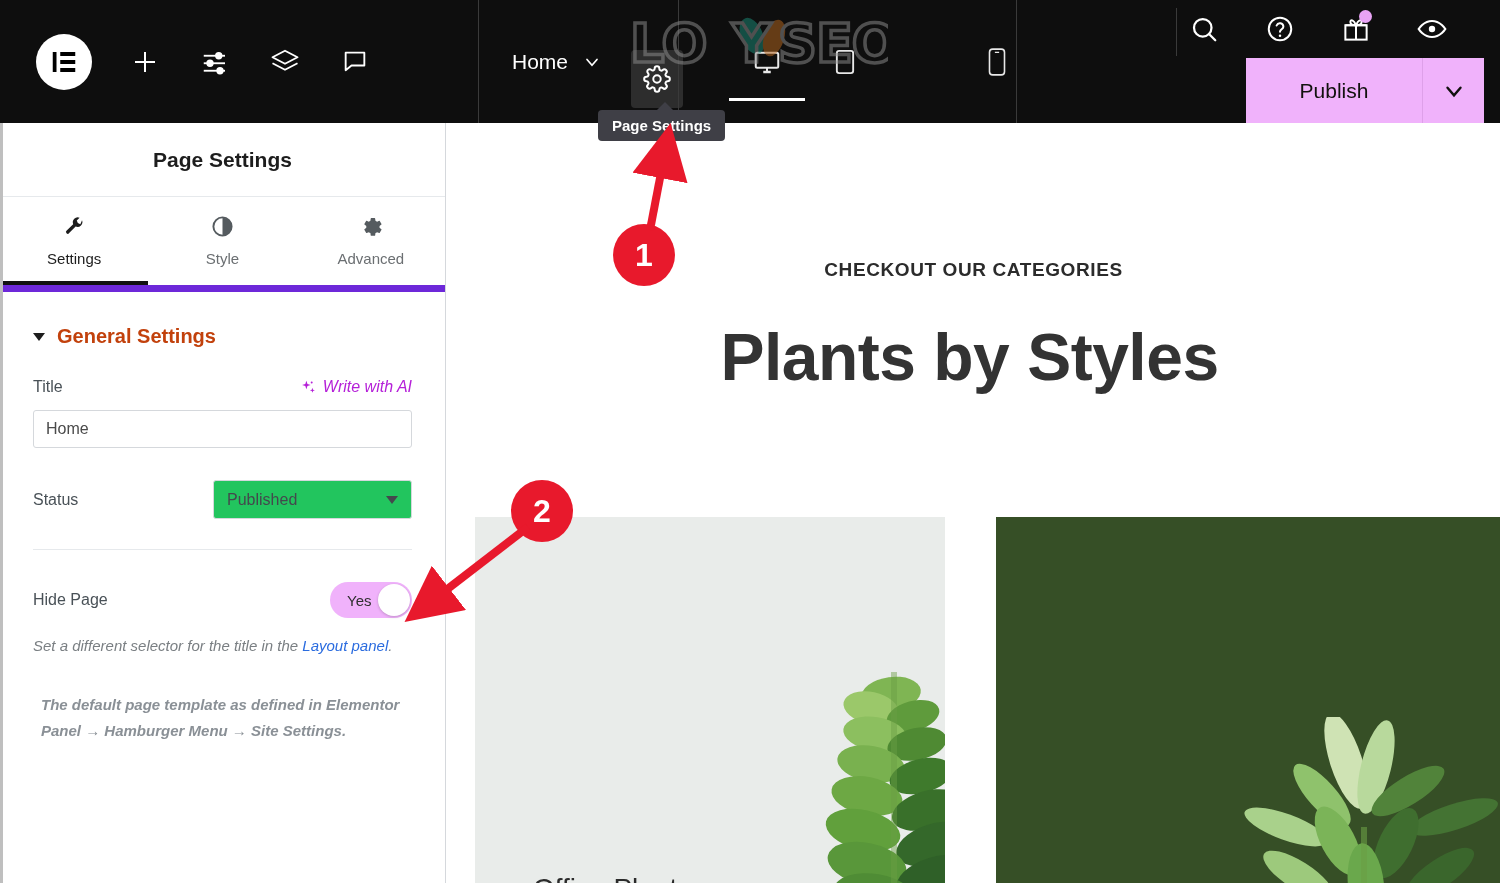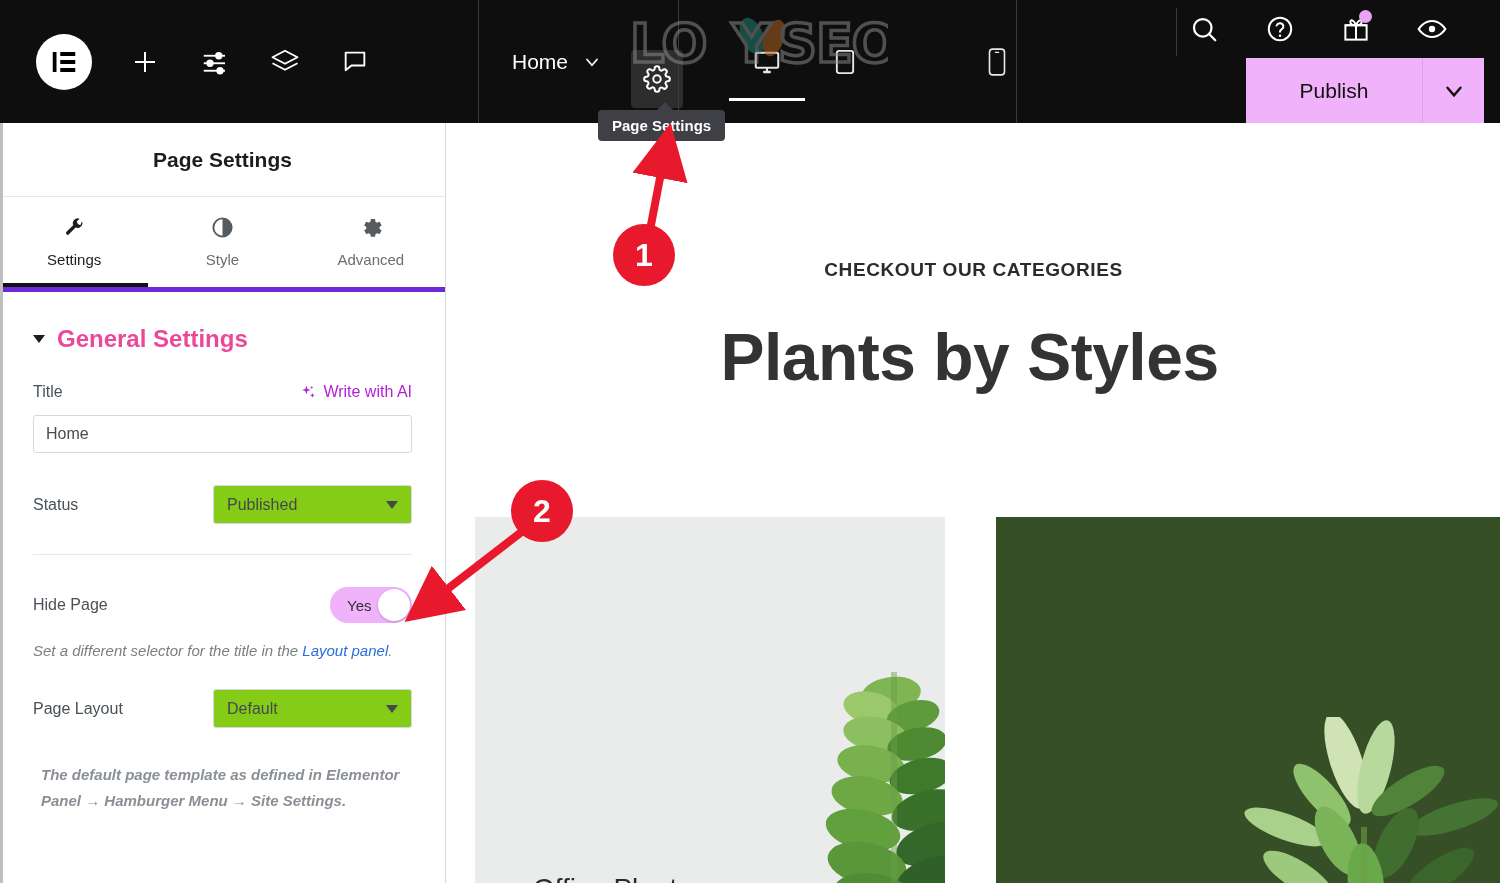--- a/index.html
+++ b/index.html
@@ -174,21 +174,21 @@
     z-index: 12;
   }
   .panel-header {
     height: 74px;
     display: flex; align-items: center; justify-content: center;
     font-size: 21px; font-weight: bold; color: #1d1d1d;
     border-bottom: 1px solid #e6e9ec;
   }
   .panel-tabs {
     display: flex; height: 95px;
-    border-bottom: 5px solid #6d28d9;
+    border-bottom: 7px solid #6d28d9;
   }
   .ptab {
     flex: 1;
     display: flex; flex-direction: column;
     align-items: center; justify-content: center;
     gap: 13px;
     position: relative;
     color: #6b6f72;
     font-size: 15px;
   }
@@ -197,39 +197,39 @@
     content: ''; position: absolute;
     bottom: 0; left: 0; right: 0;
     height: 4px; background: #111111;
   }
   .ptab .tico { height: 22px; display: flex; align-items: center; }
 
   .panel-body { padding: 0 33px; }
   .section-head {
     display: flex; align-items: center; gap: 12px;
     padding: 33px 0 30px 0;
-    font-size: 24px; font-weight: bold; color: #ec4899;
+    font-size: 20px; font-weight: bold; color: #c2410c;
   }
   .tri-down {
     width: 0; height: 0;
     border-left: 6px solid transparent;
     border-right: 6px solid transparent;
     border-top: 8px solid #1d1d1d;
   }
 
   .field-row {
     display: flex; align-items: center;
     justify-content: space-between;
     margin-bottom: 14px;
   }
   .field-label { font-size: 16px; color: #495157; }
 
   .ai-link {
     display: flex; align-items: center; gap: 6px;
-    color: #b520d8; font-size: 16px;
+    color: #b520d8; font-size: 16px; font-style: italic;
   }
 
   .text-input {
     width: 100%; height: 38px;
     border: 1px solid #d5d8dc;
     border-radius: 3px;
     padding: 0 12px;
     font-size: 16px; color: #4a4a4a;
     font-family: "Liberation Sans", sans-serif;
     background: #ffffff;
@@ -241,21 +241,21 @@
     margin-top: 32px;
   }
   .select-box {
     position: relative;
     width: 199px; height: 39px;
     border: 1px solid #d5d8dc;
     border-radius: 3px;
     display: flex; align-items: center;
     padding: 0 13px;
     font-size: 16px; color: #44494d;
-    background: #84cc16;
+    background: #22c55e;
   }
   .select-caret {
     position: absolute; right: 13px; top: 50%;
     transform: translateY(-50%);
     width: 0; height: 0;
     border-left: 6px solid transparent;
     border-right: 6px solid transparent;
     border-top: 8px solid #44494d;
   }
 
@@ -578,27 +578,20 @@
         <div class="toggle">
           <span class="toggle-label">Yes</span>
           <span class="toggle-knob"></span>
         </div>
       </div>
 
       <div class="help-text">
         <span>Set a different selector for the title in the </span><span class="lnk">Layout panel</span><span>.</span>
       </div>
 
-      <div class="control-row" style="margin-top:26px;">
-        <span class="field-label">Page Layout</span>
-        <div class="select-box">
-          <span>Default</span>
-          <span class="select-caret"></span>
-        </div>
-      </div>
 
       <div class="note-text">The default page template as defined in Elementor Panel → Hamburger Menu → Site Settings.</div>
 
     </div>
   </div>
 
   <div class="canvas">
 
     <div class="eyebrow">CHECKOUT OUR CATEGORIES</div>
     <div class="big-title">Plants by Styles</div>

